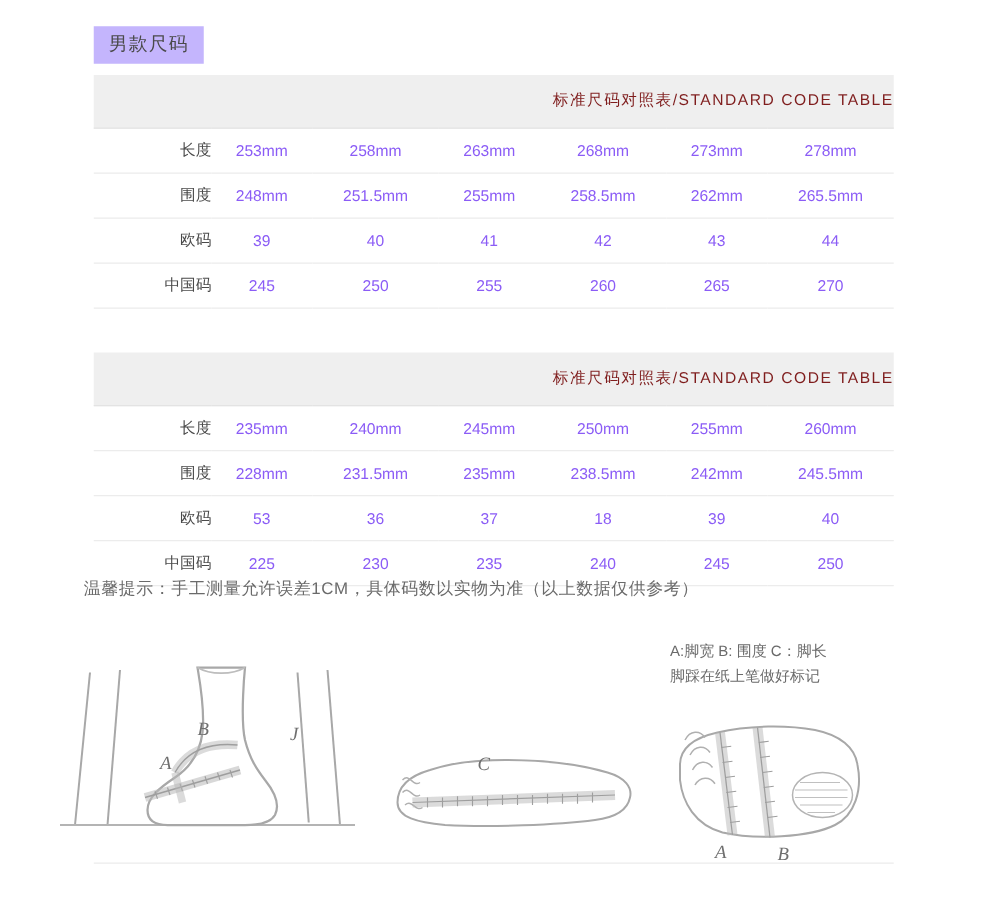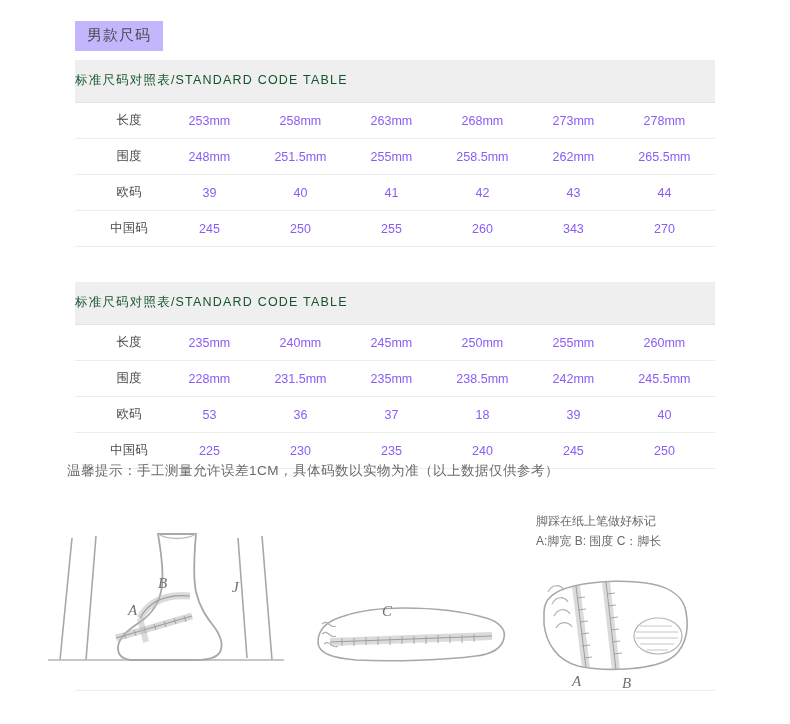--- a/index.html
+++ b/index.html
@@ -38,42 +38,42 @@
     width: 640px;
     border-collapse: collapse;
     font-size: 12.5px;
     color: #555;
   }
   #men-table { top: 60px; }
   #women-table { top: 282px; }
 
   table.size-table th.header-cell {
     background: #efefef;
-    color: #14532d;
+    color: #7f1d1d;
     font-weight: normal;
     font-size: 12.5px;
     letter-spacing: 1.2px;
     padding: 12px 0 13px 0;
-    text-align: left;
+    text-align: right;
     border-bottom: 1px solid #e3e3e3;
   }
   table.size-table td {
     padding: 9px 0 9px 0;
     text-align: center;
     border-bottom: 1px solid #ececec;
     color: #8b5cf6;
     font-size: 12.5px;
   }
   table.size-table tr:last-child td {
     border-bottom: 1px solid #ececec;
     margin-top: 10px;
   }
   table.size-table td.row-label {
     width: 80px;
-    text-align: center;
+    text-align: right;
     padding-left: 14px;
     color: #4a4a4a;
   }
   .tip {
     position: absolute;
     top: 462px;
     left: 0;
     width: 626px;
     text-align: center;
     font-size: 13.5px;
@@ -151,21 +151,21 @@
         <td>42</td>
         <td>43</td>
         <td>44</td>
       </tr>
       <tr>
         <td class="row-label">中国码</td>
         <td>245</td>
         <td>250</td>
         <td>255</td>
         <td>260</td>
-        <td>343</td>
+        <td>265</td>
         <td>270</td>
       </tr>
     </tbody>
   </table>
 
 
   <table class="size-table" id="women-table">
     <thead>
       <tr>
         <th class="header-cell" colspan="7">标准尺码对照表/STANDARD CODE TABLE</th>
@@ -207,22 +207,22 @@
         <td>240</td>
         <td>245</td>
         <td>250</td>
       </tr>
     </tbody>
   </table>
 
   <div class="tip">温馨提示：手工测量允许误差1CM，具体码数以实物为准（以上数据仅供参考）</div>
 
   <div class="legend">
+    <div>A:脚宽  B: 围度 C：脚长</div>
     <div>脚踩在纸上笔做好标记</div>
-    <div>A:脚宽  B: 围度 C：脚长</div>
   </div>
 
   <div class="diagram-area">
     <svg width="790" height="170" viewBox="0 0 790 170" xmlns="http://www.w3.org/2000/svg">
 
       <g stroke="#a8a8a8" fill="none" stroke-width="1.6">
 
         <path d="M72,18 L60,140"></path>
         <path d="M96,16 L86,140"></path>
         <path d="M262,16 L272,140"></path>

